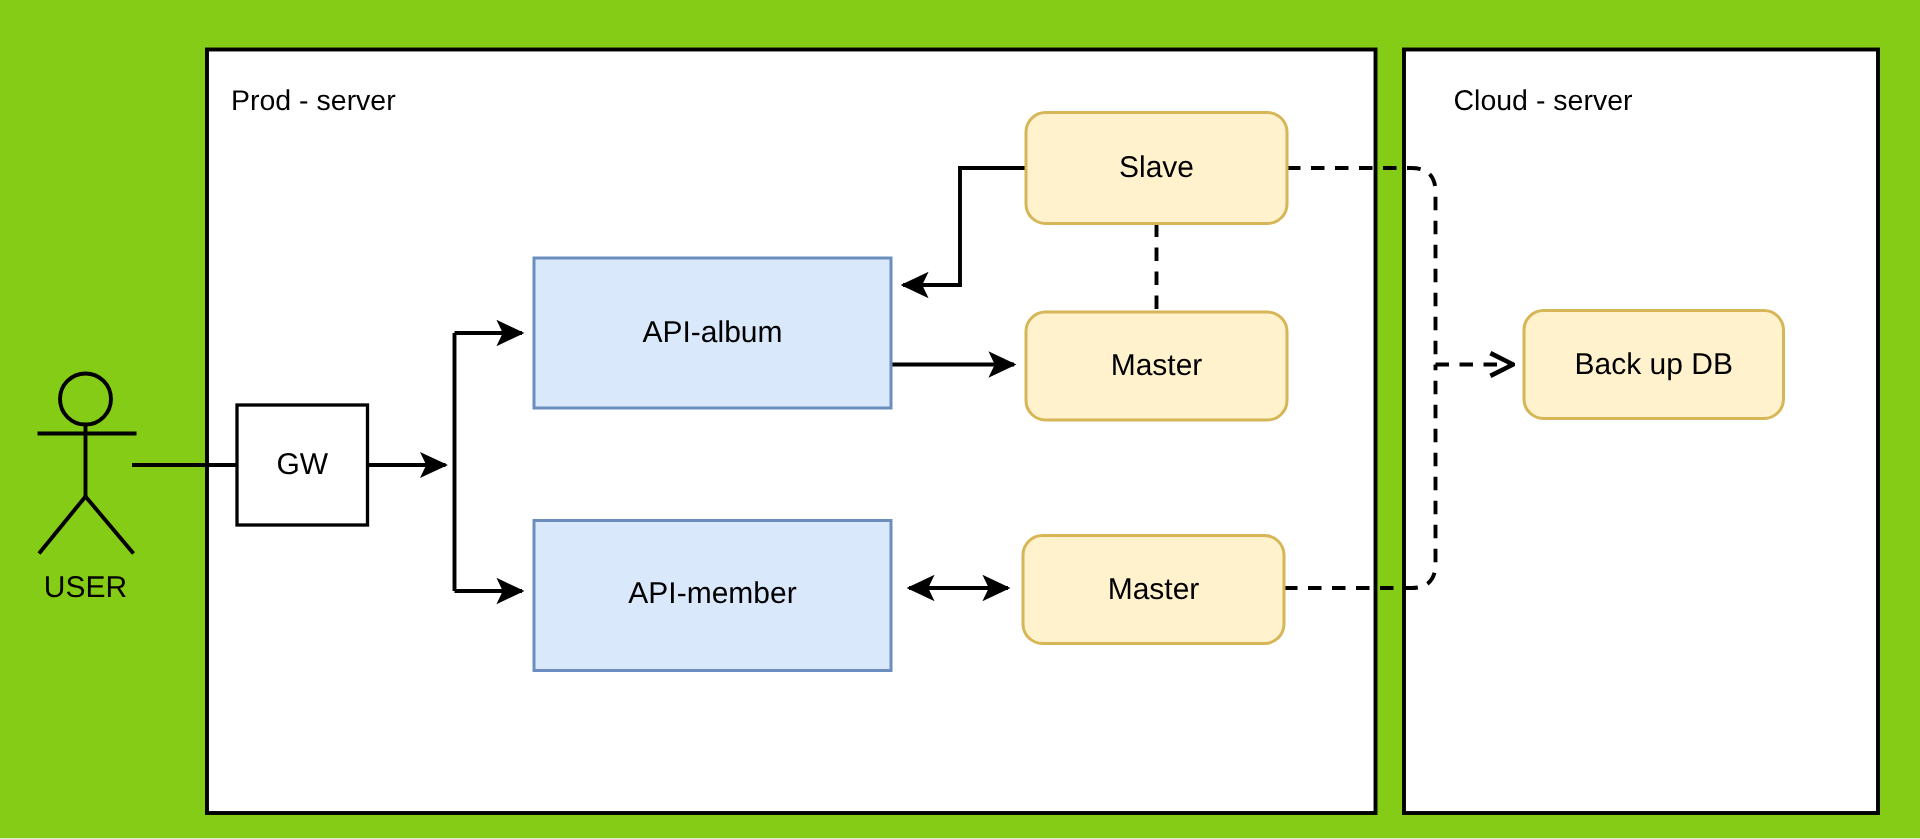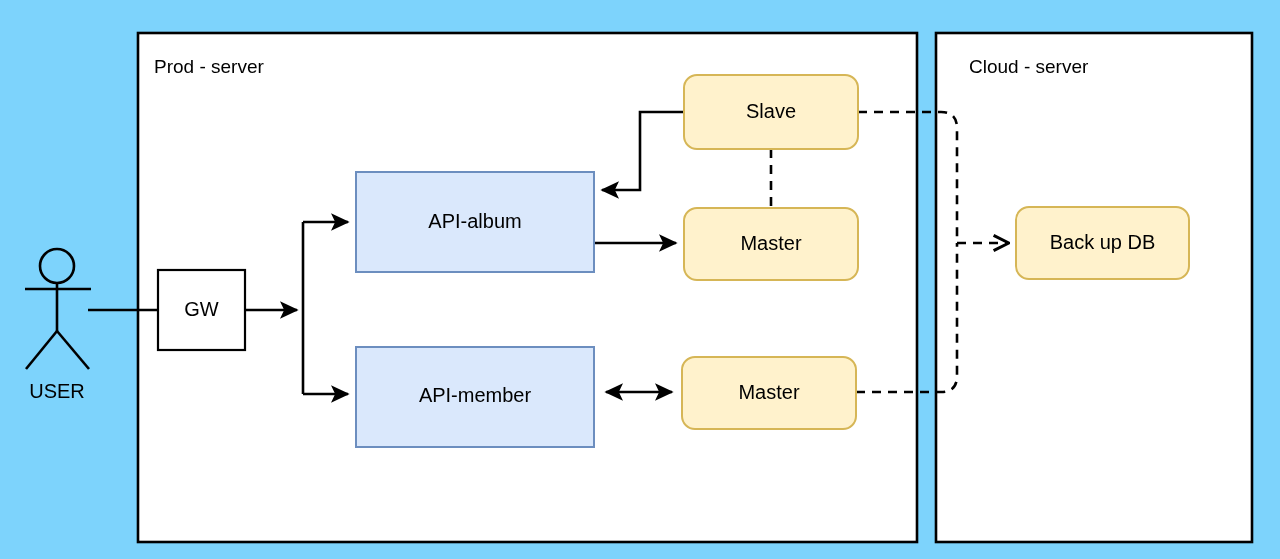--- a/index.html
+++ b/index.html
@@ -8,21 +8,21 @@
     padding: 0;
     background: #ffffff;
   }
   body {
     font-family: "Liberation Sans", sans-serif;
   }
   #diagram-root {
     position: relative;
     width: 1280px;
     height: 559px;
-    background: #7dd3fc;
+    background: #84cc16;
     overflow: hidden;
   }
   svg#diagram-svg {
     display: block;
     width: 1280px;
     height: 559px;
   }
   .node-label {
     font-family: "Liberation Sans", sans-serif;
     font-size: 20px;

